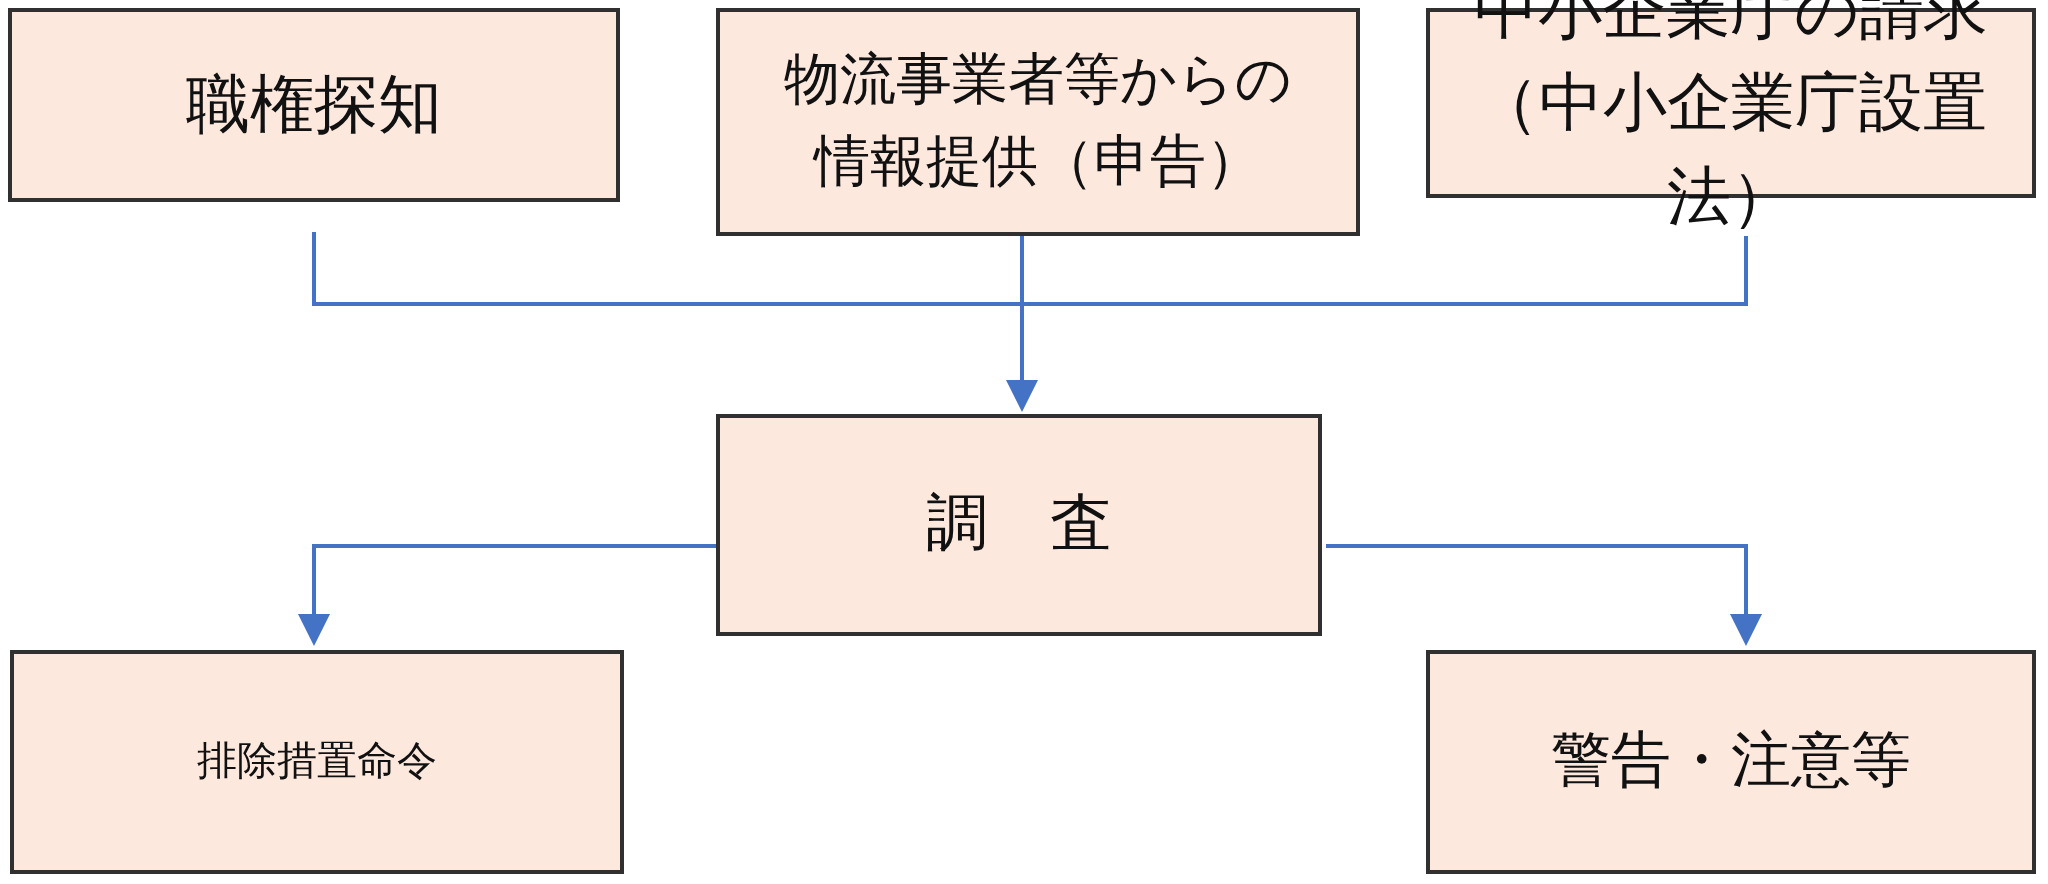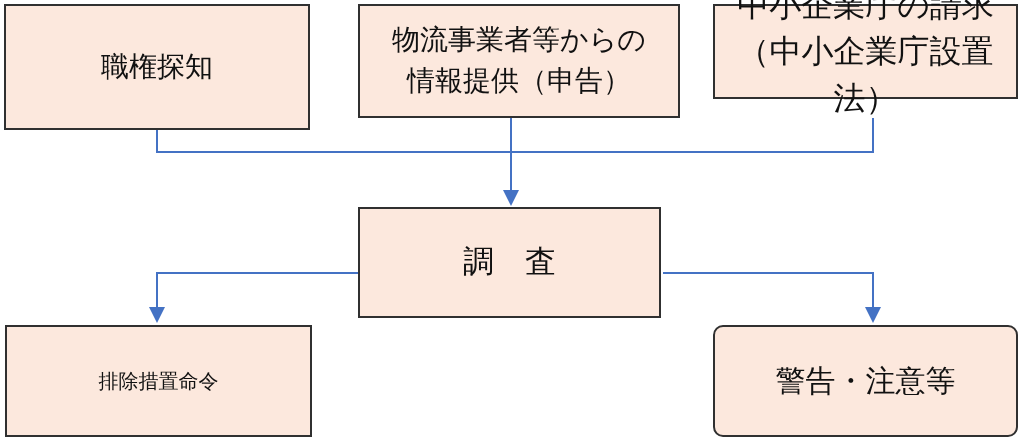--- a/index.html
+++ b/index.html
@@ -26,26 +26,26 @@
     border:2.5px solid var(--box-border);
     display:flex;
     align-items:center;
     justify-content:center;
     text-align:center;
     color:#111111;
     white-space:pre-line;
     line-height:1.45;
     z-index:2;
   }
-  .node-top-left   {left:4px;   top:4px;   width:306px; height:126px; font-size:28px;}
+  .node-top-left   {left:4px;   top:4px;   width:306px; height:97px; font-size:32px;}
   .node-top-center {left:358px; top:4px;   width:322px; height:114px; font-size:28px;}
   .node-top-right  {left:713px; top:4px;   width:305px; height:95px; font-size:32px;}
   .node-center     {left:358px; top:207px; width:303px; height:111px; font-size:31px;}
   .node-bottom-left{left:5px;   top:325px; width:307px; height:112px; font-size:20px;}
-  .node-bottom-right{left:713px;top:325px; width:305px; height:112px; font-size:30px;border-radius:10px;}
+  .node-bottom-right{left:713px;top:325px; width:305px; height:112px; font-size:30px;}
   .connectors{
     position:absolute;
     left:0; top:0;
     width:1024px;
     height:442px;
     z-index:1;
     pointer-events:none;
   }
 </style>
 </head>

